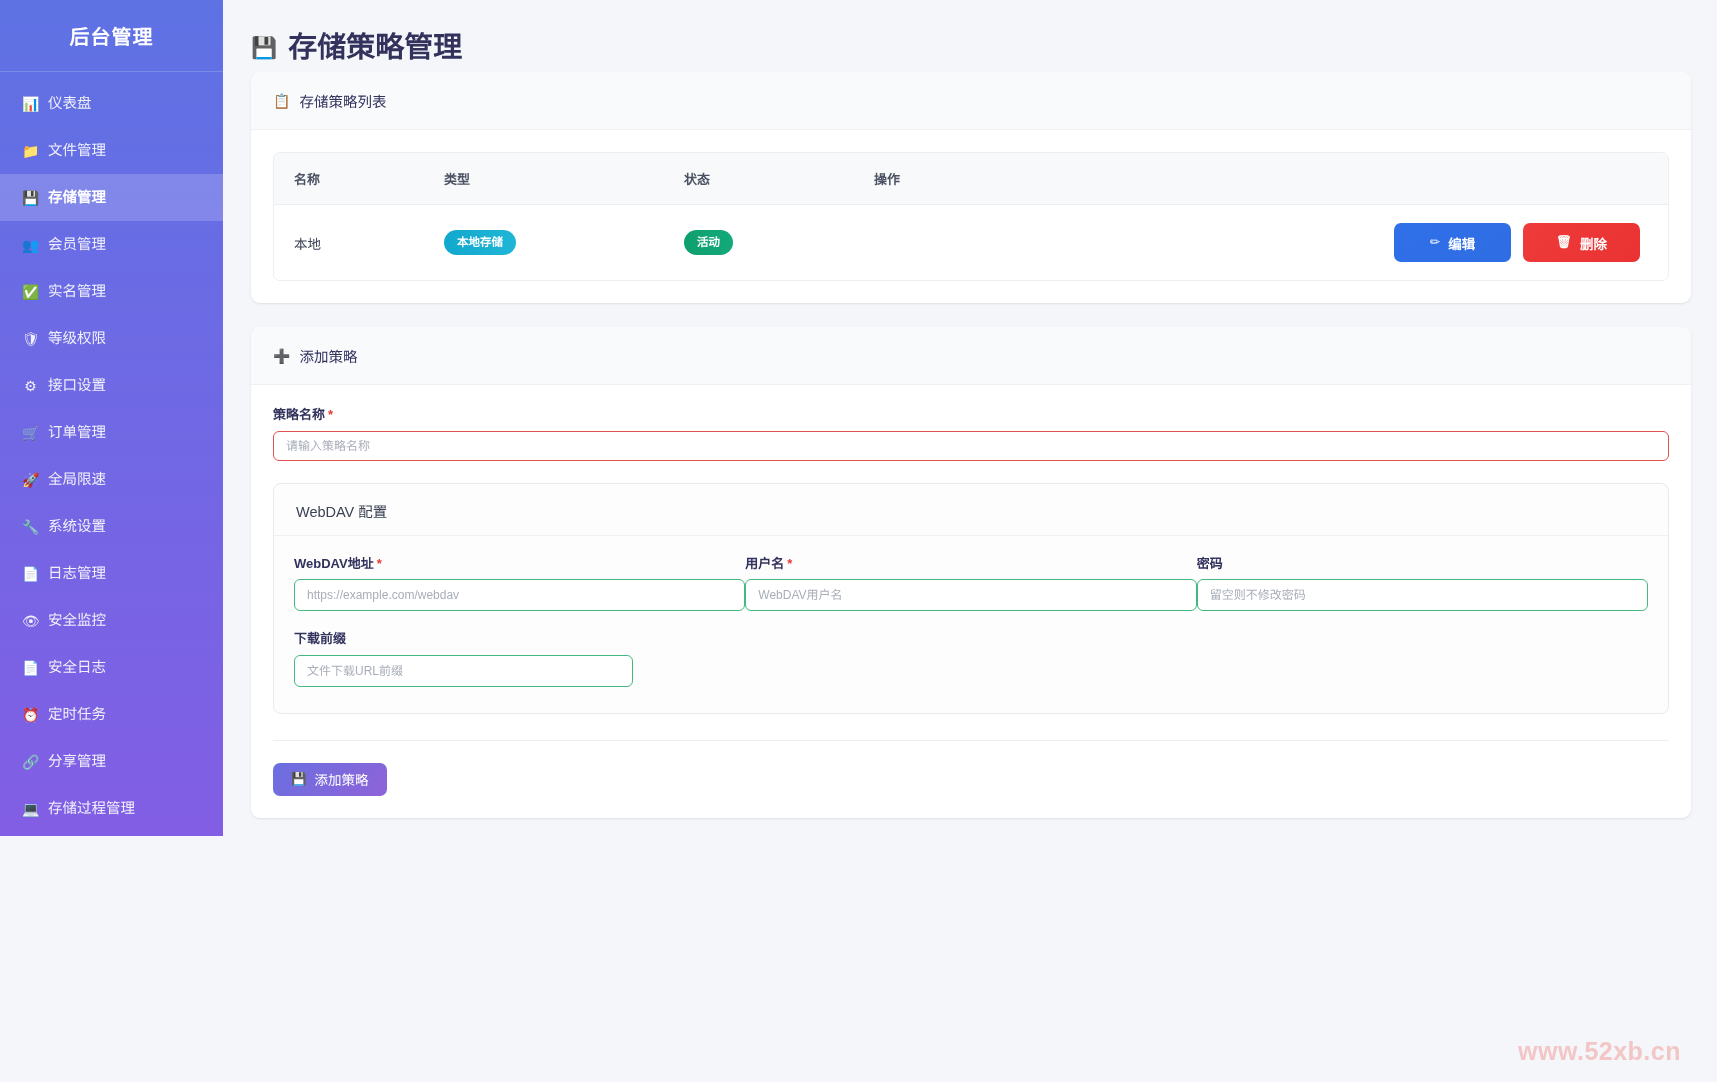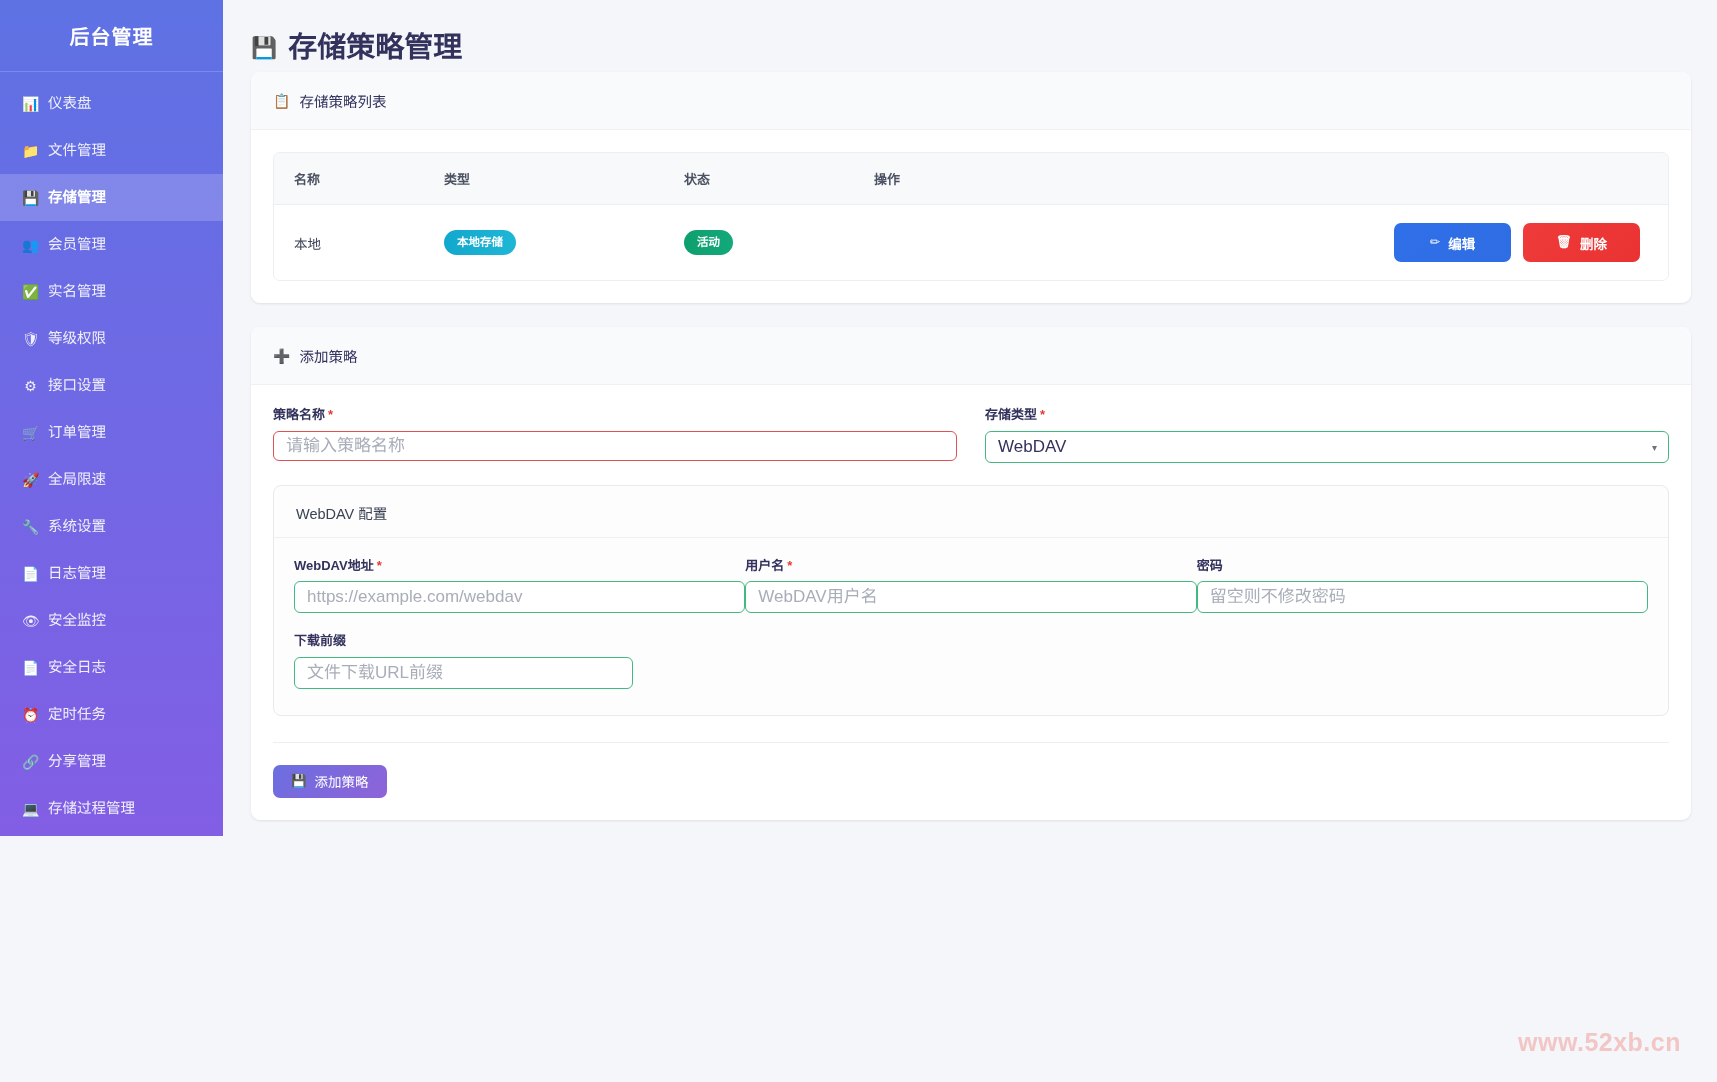--- a/index.html
+++ b/index.html
@@ -104,21 +104,21 @@
   .form-row { display: flex; gap: 28px; margin-bottom: 8px; }
   .form-col { flex: 1 1 0; min-width: 0; }
   .f-label {
     display: block; font-size: 13px; font-weight: bold; color: #32325d;
     margin-bottom: 8px; line-height: 1.2;
   }
   .req { color: #e53935; margin-left: 3px; font-weight: bold; }
   .inp {
     width: 100%; height: 32px; border-radius: 6px;
     border: 1px solid #43b97f; background: #fff;
-    padding: 0 12px; font-size: 17px; color: #32325d;
+    padding: 0 12px; font-size: 12px; color: #32325d;
     font-family: inherit; outline: none;
   }
   .inp::placeholder { color: #a8adb8; }
   .inp.err { border-color: #e05252; height: 30px; }
   .sel-wrap { position: relative; }
   select.inp {
     height: 32px; appearance: none; -webkit-appearance: none;
     padding-right: 30px; background: #fff; color: #32325d;
   }
   .sel-caret {
@@ -142,21 +142,21 @@
 
   .form-divider { border: none; border-top: 1px solid #eceef2; margin: 26px 0 0 0; }
   .submit-row { padding-top: 22px; }
   .btn-submit {
     background: linear-gradient(135deg,#6b6fe0 0%,#8e63d8 100%);
     border-radius: 7px; height: 33px; padding: 0 18px;
     font-size: 13.5px; color: #fff; font-weight: normal;
   }
 
   .watermark {
-    position: absolute; right: 36px; bottom: 25px;
+    position: absolute; right: 36px; bottom: 16px;
     font-size: 25px; font-weight: bold; color: #f3c6c6;
     letter-spacing: .5px; user-select: none;
   }
 </style>
 </head>
 <body>
 
 <div id="app">
 
   <aside class="sidebar">
@@ -286,29 +286,20 @@
       </div>
       <div class="card-body">
 
         <div class="form-row">
           <div class="form-col">
             <label class="f-label">
               <span>策略名称</span><span class="req">*</span>
             </label>
             <input class="inp err" type="text" placeholder="请输入策略名称" style="">
           </div>
-          <div class="form-col">
-            <label class="f-label">
-              <span>存储类型</span><span class="req">*</span>
-            </label>
-            <div class="sel-wrap">
-              <select class="inp" id="storage-type-select"><option value="WebDAV">WebDAV</option></select>
-              <span class="sel-caret">▾</span>
-            </div>
-          </div>
         </div>
 
         <div class="sub-panel">
           <div class="sub-panel-title">WebDAV 配置</div>
           <div class="sub-panel-body">
             <div class="grid4" id="webdav-fields">
                 <div><label class="f-label"><span>WebDAV地址</span><span class="req">*</span></label><input class="inp" type="text" placeholder="https://example.com/webdav" style=""></div>
                 <div><label class="f-label"><span>用户名</span><span class="req">*</span></label><input class="inp" type="text" placeholder="WebDAV用户名" style=""></div>
                 <div><label class="f-label"><span>密码</span><span class="req"></span></label><input class="inp" type="password" placeholder="留空则不修改密码" style=""></div>
               </div>

